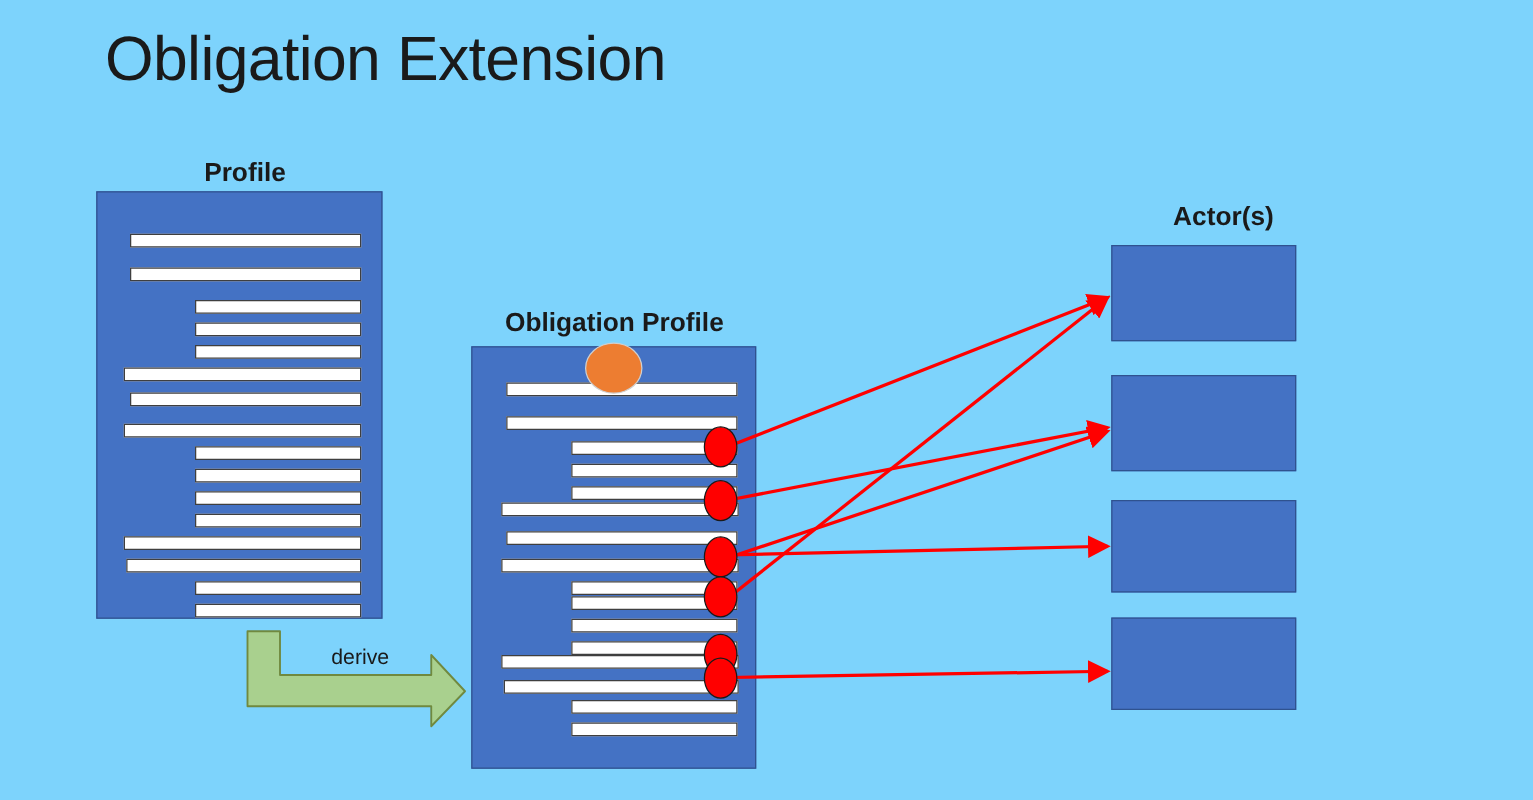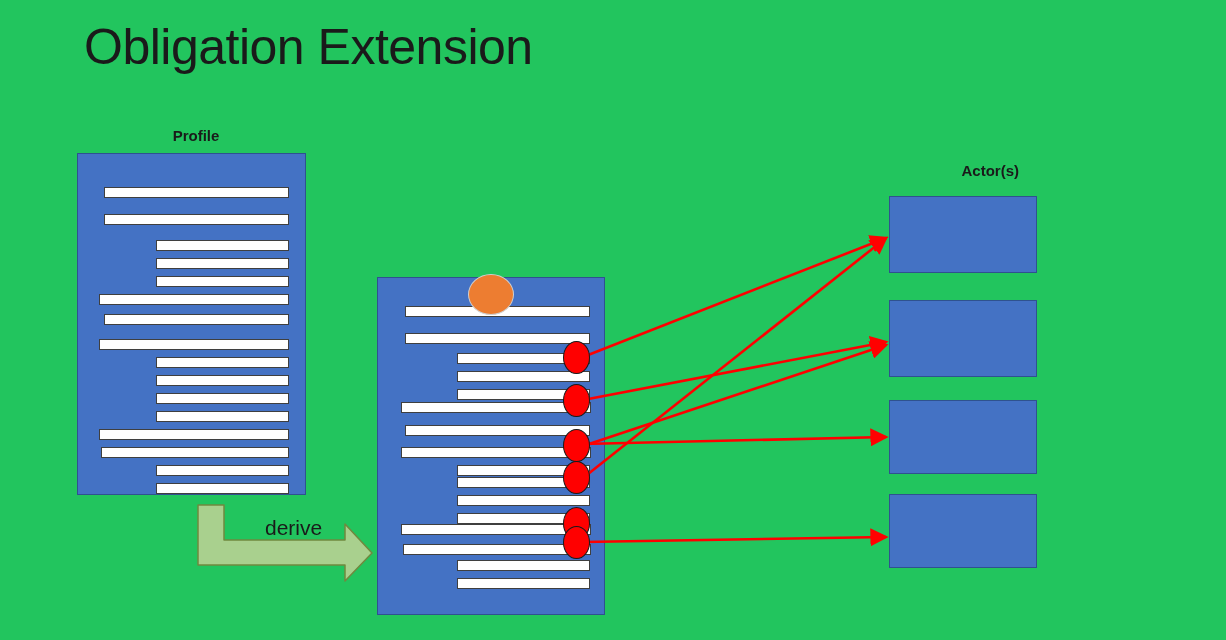--- a/index.html
+++ b/index.html
@@ -7,37 +7,37 @@
     padding: 0;
     background: #ffffff;
   }
   body {
     font-family: "Liberation Sans", sans-serif;
   }
   #slide {
     position: relative;
     width: 1226px;
     height: 640px;
-    background: #22c55e;
+    background: #7dd3fc;
     overflow: hidden;
   }
   #slide-title {
     position: absolute;
     left: 84px;
     top: 20px;
     font-size: 50px;
     font-weight: 400;
     color: #1a1a1a;
     letter-spacing: -0.5px;
     white-space: nowrap;
     line-height: 1.1;
   }
   .doc-label {
     position: absolute;
-    font-size: 15px;
+    font-size: 21px;
     font-weight: 700;
     color: #1a1a1a;
     white-space: nowrap;
     text-align: center;
   }
   .doc-box {
     position: absolute;
     background: #4472C4;
     border: 1px solid #2F528F;
     box-sizing: border-box;
@@ -74,21 +74,21 @@
   #arrow-layer, #derive-layer {
     position: absolute;
     left: 0;
     top: 0;
     width: 1226px;
     height: 640px;
     pointer-events: none;
   }
   #derive-label {
     position: absolute;
-    font-size: 21px;
+    font-size: 17px;
     color: #1a1a1a;
     white-space: nowrap;
     text-align: right;
   }
 </style>
 </head>
 <body>
 
 <div id="slide">
 
@@ -107,20 +107,21 @@
       <div class="doc-line" style="left: 78px; top: 203px; width: 133px;"></div>
       <div class="doc-line" style="left: 78px; top: 221px; width: 133px;"></div>
       <div class="doc-line" style="left: 78px; top: 239px; width: 133px;"></div>
       <div class="doc-line" style="left: 78px; top: 257px; width: 133px;"></div>
       <div class="doc-line" style="left: 21px; top: 275px; width: 190px;"></div>
       <div class="doc-line" style="left: 23px; top: 293px; width: 188px;"></div>
       <div class="doc-line" style="left: 78px; top: 311px; width: 133px;"></div>
       <div class="doc-line" style="left: 78px; top: 329px; width: 133px;"></div>
     </div>
 
+  <div class="doc-label" style="left:404px; top:247px; width:175px;">Obligation Profile</div>
   <div class="doc-box" id="obligation-box" style="left: 377px; top: 277px; width: 228px; height: 338px;">
       <div class="doc-line" style="left: 27px; top: 28px; width: 185px;"></div>
       <div class="doc-line" style="left: 27px; top: 55px; width: 185px;"></div>
       <div class="doc-line" style="left: 79px; top: 75px; width: 133px;"></div>
       <div class="doc-line" style="left: 79px; top: 93px; width: 133px;"></div>
       <div class="doc-line" style="left: 79px; top: 111px; width: 133px;"></div>
       <div class="doc-line" style="left: 23px; top: 124px; width: 190px;"></div>
       <div class="doc-line" style="left: 27px; top: 147px; width: 185px;"></div>
       <div class="doc-line" style="left: 23px; top: 169px; width: 190px;"></div>
       <div class="doc-line" style="left: 79px; top: 187px; width: 133px;"></div>

